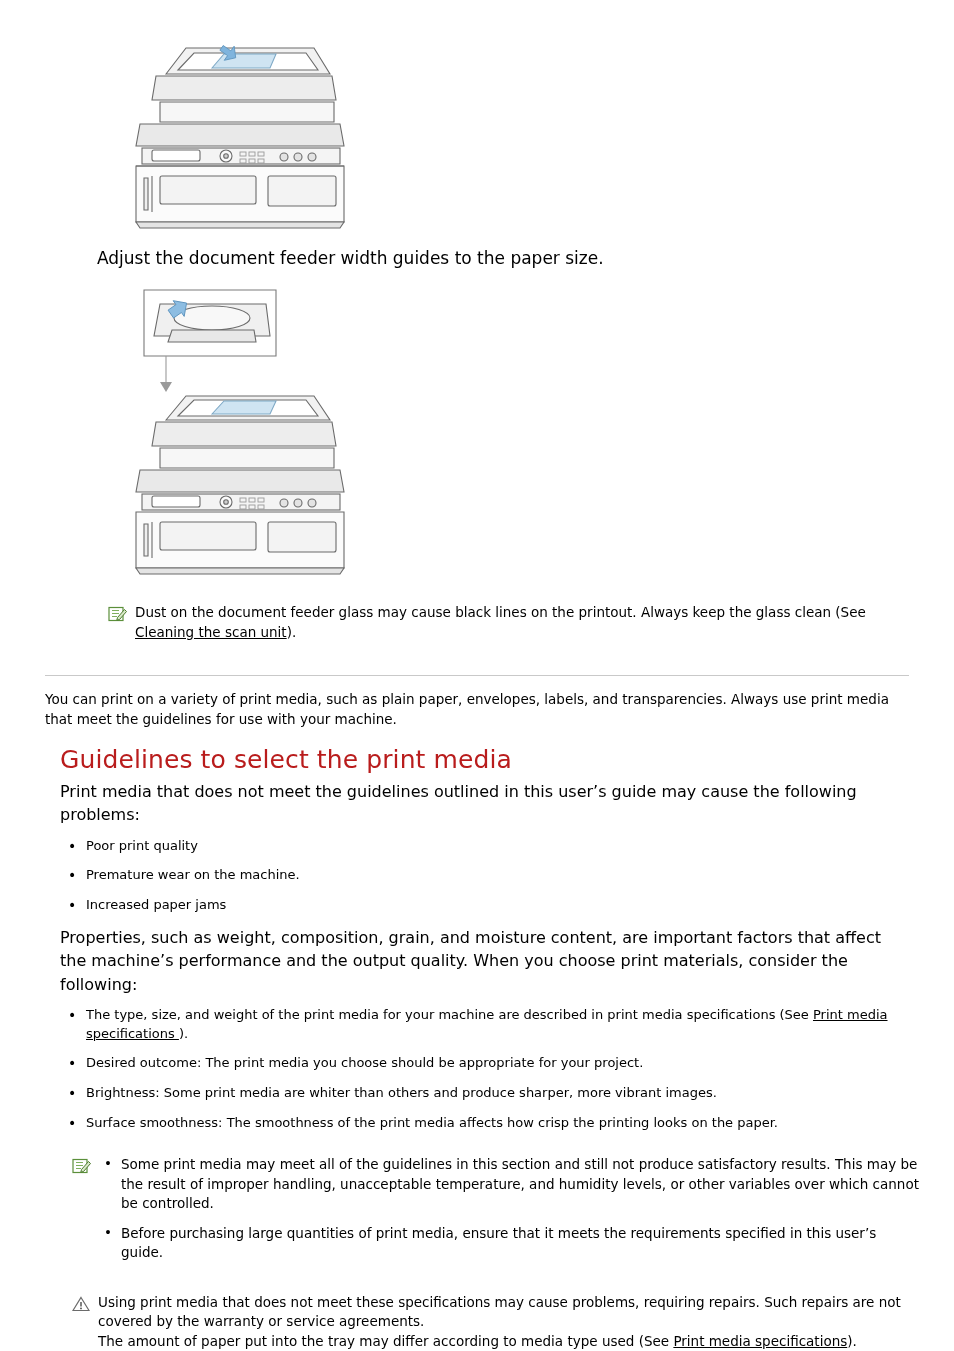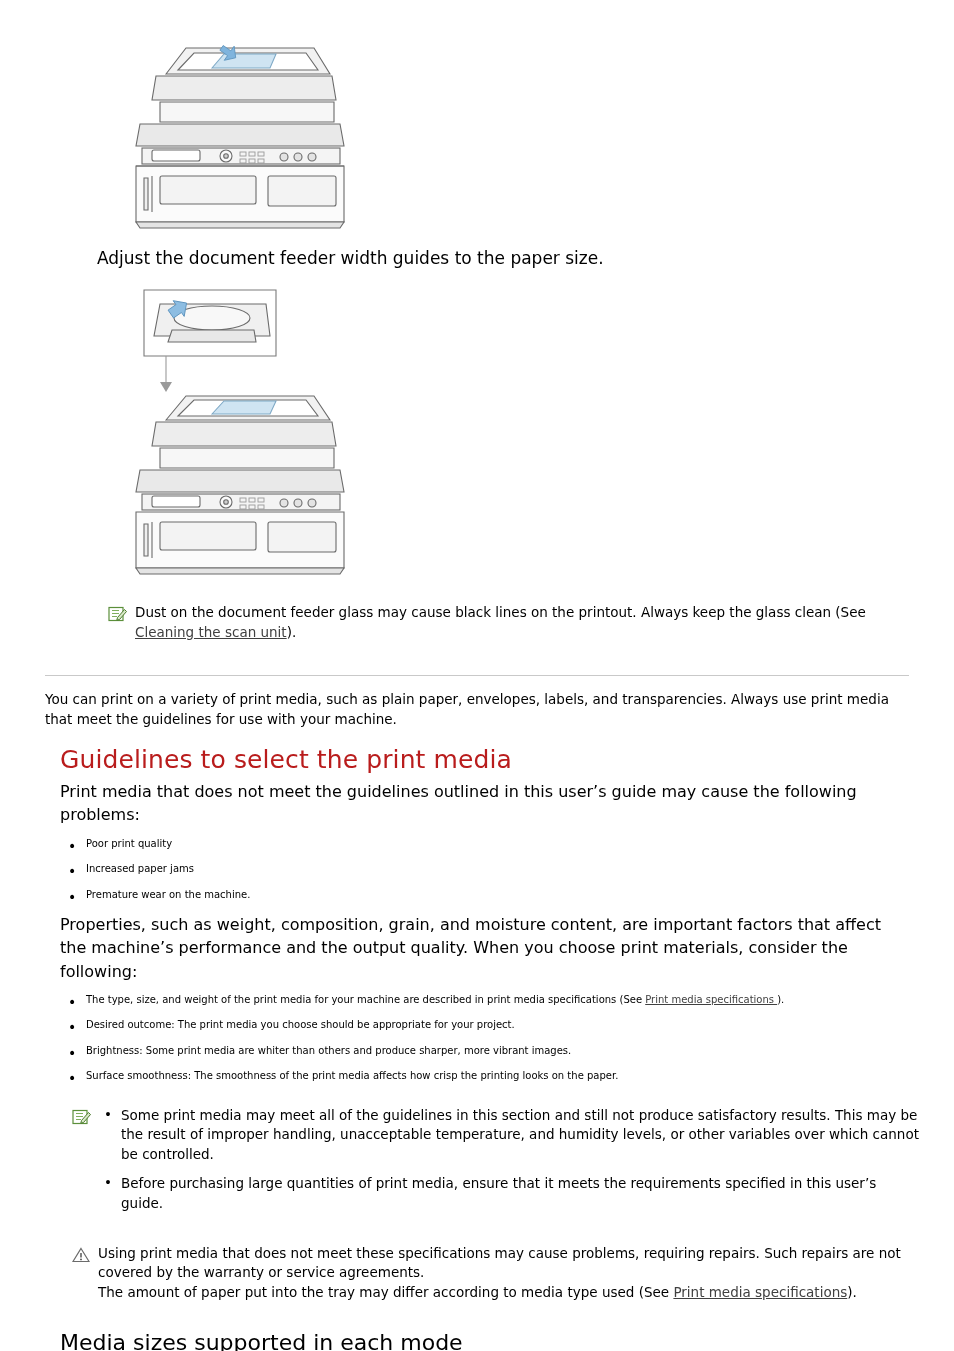--- a/index.html
+++ b/index.html
@@ -47,21 +47,21 @@
     width: 20px;
     height: 16px;
     margin-right: 7px;
     margin-top: 3px;
   }
   .note-text {
     font-size: 13.5px;
     line-height: 1.45;
   }
   a.doclink {
-    color: #404040;
+    color: #000000;
     text-decoration: underline;
   }
 
   hr.rule {
     border: none;
     border-top: 1px solid #c9c9c9;
     margin: 33px 45px 0 45px;
   }
 
   .body-para {
@@ -87,21 +87,21 @@
   ul.bullets {
     margin: 10px 45px 0 60px;
     padding: 0;
     list-style: none;
   }
   ul.bullets li {
     position: relative;
     padding-left: 26px;
     margin-bottom: 11px;
     line-height: 1.45;
-    font-size: 10px;
+    font-size: 13px;
   }
   ul.bullets li::before {
     content: "\2022";
     position: absolute;
     left: 8px;
     top: -1px;
     font-size: 14px;
   }
 
   
@@ -253,22 +253,22 @@
   <hr class="rule">
 
   <p class="body-para">You can print on a variety of print media, such as plain paper, envelopes, labels, and transparencies. Always use print media that meet the guidelines for use with your machine.</p>
 
   <h2 class="section-head">Guidelines to select the print media</h2>
 
   <p class="sub-para">Print media that does not meet the guidelines outlined in this user’s guide may cause the following problems:</p>
 
   <ul class="bullets">
     <li>Poor print quality</li>
+    <li>Premature wear on the machine.</li>
     <li>Increased paper jams</li>
-    <li>Premature wear on the machine.</li>
   </ul>
 
   <p class="sub-para">Properties, such as weight, composition, grain, and moisture content, are important factors that affect the machine’s performance and the output quality. When you choose print materials, consider the following:</p>
 
   <ul class="bullets">
     <li><span>The type, size, and weight of the print media for your machine are described in print media specifications (See </span><a class="doclink" href="#">Print media specifications </a><span>).</span></li>
     <li>Desired outcome: The print media you choose should be appropriate for your project.</li>
     <li>Brightness: Some print media are whiter than others and produce sharper, more vibrant images.</li>
     <li>Surface smoothness: The smoothness of the print media affects how crisp the printing looks on the paper.</li>
   </ul>

